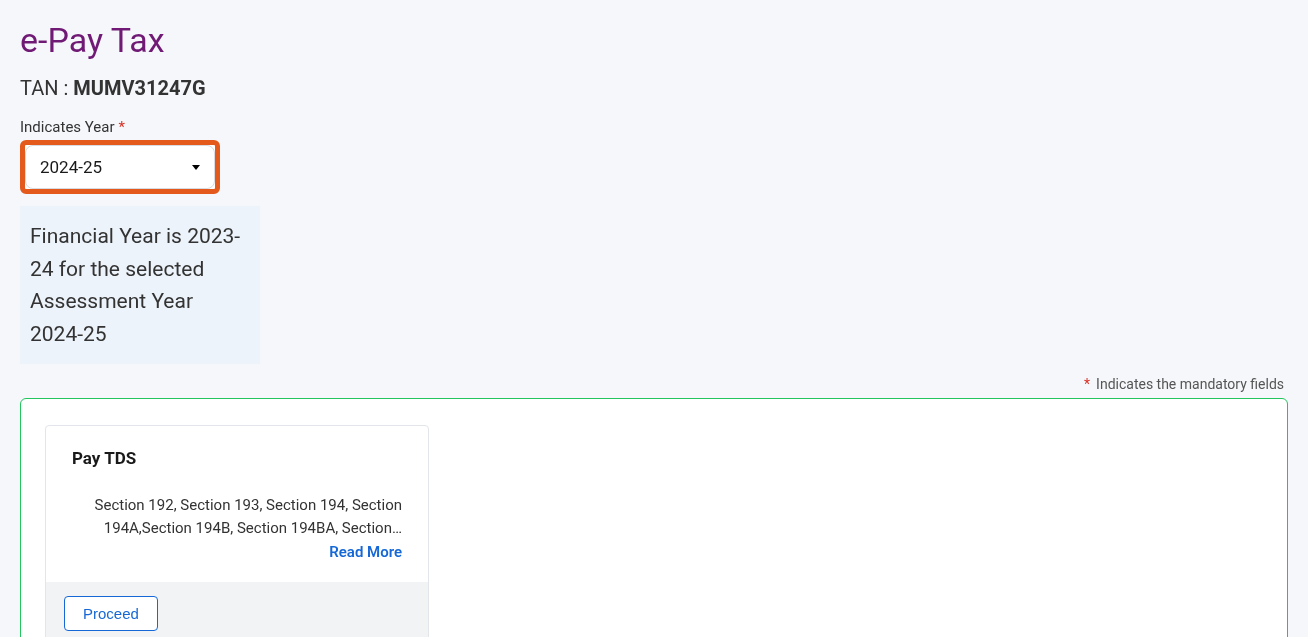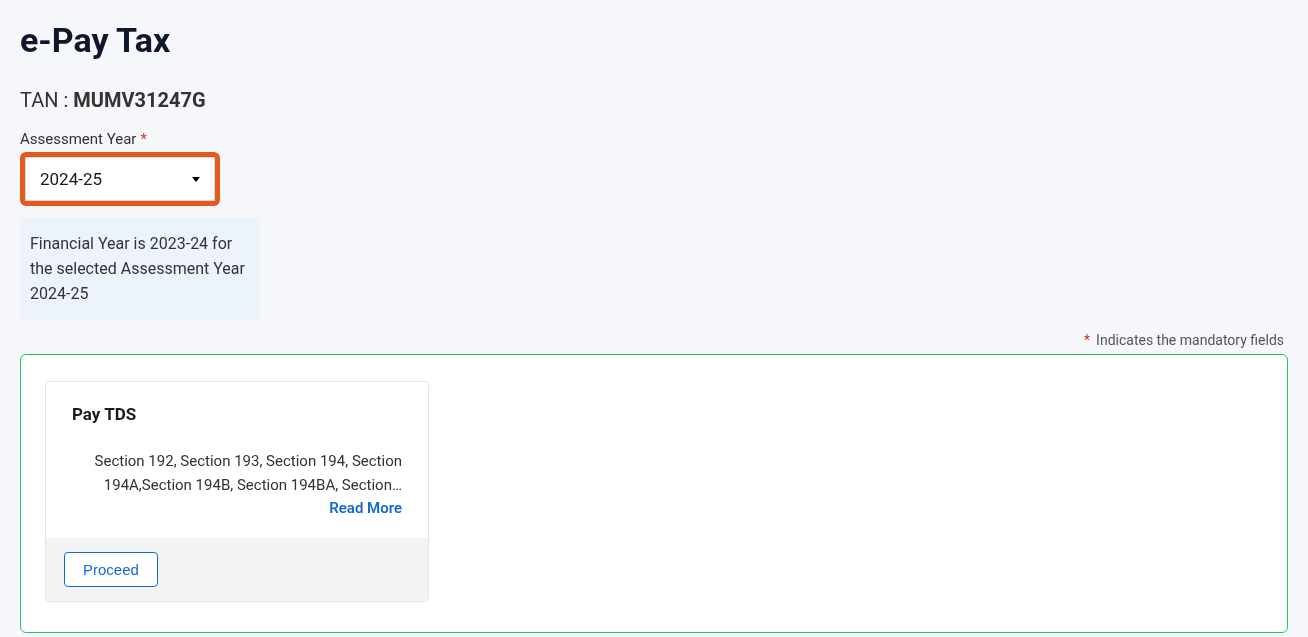--- a/index.html
+++ b/index.html
@@ -4,23 +4,23 @@
   <style>
     * { box-sizing: border-box; margin: 0; padding: 0; }
     body {
       font-family: -apple-system, BlinkMacSystemFont, "Segoe UI", Roboto, "Helvetica Neue", Arial, sans-serif;
       background: #f5f7fa;
       padding: 20px;
       color: #1a1a1a;
     }
     .page-title {
       font-size: 34px;
-      font-weight: 700;
-      margin-bottom: 28px;
-      color: #0f172a;
+      font-weight: 400;
+      margin-bottom: 16px;
+      color: #701a75;
     }
     .tan-line {
       font-size: 20px;
       margin-bottom: 18px;
       color: #333;
     }
     .tan-label { font-weight: 400; }
     .tan-value { font-weight: 700; }
     .field-label {
       font-size: 15px;
@@ -36,38 +36,38 @@
       background: #fff;
     }
     .select-box {
       display: flex;
       align-items: center;
       justify-content: space-between;
       width: 190px;
       height: 44px;
       background: #fff;
       border: 1px solid #d8dbe0;
-      border-radius: 0;
+      border-radius: 8px;
       padding: 0 14px;
       cursor: pointer;
       font-size: 17px;
       color: #1a1a1a;
     }
     .caret {
       width: 0; height: 0;
       border-left: 4px solid transparent;
       border-right: 4px solid transparent;
       border-top: 5px solid #000;
     }
     .info-box {
       background: #edf3fa;
       width: 240px;
       padding: 14px 14px 14px 10px;
       margin-top: 12px;
-      font-size: 16px;
+      font-size: 21px;
       line-height: 1.55;
       color: #333;
     }
     .mandatory-note {
       text-align: right;
       font-size: 14px;
       color: #555;
       margin-top: 12px;
       margin-bottom: 6px;
       padding-right: 4px;
@@ -127,21 +127,21 @@
 
 
 
   <h1 class="page-title">e-Pay Tax</h1>
 
   <div class="tan-line">
     <span class="tan-label">TAN : </span><span class="tan-value">MUMV31247G</span>
   </div>
 
   <div class="field-label">
-    <span>Assessment Year</span><span class="req-star">*</span>
+    <span>Indicates Year</span><span class="req-star">*</span>
   </div>
 
   <div class="select-wrap">
     <div class="select-box">
       <span>2024-25</span>
       <span class="caret"></span>
     </div>
   </div>
 
   <div class="info-box">Financial Year is 2023-24 for the selected Assessment Year 2024-25</div>

